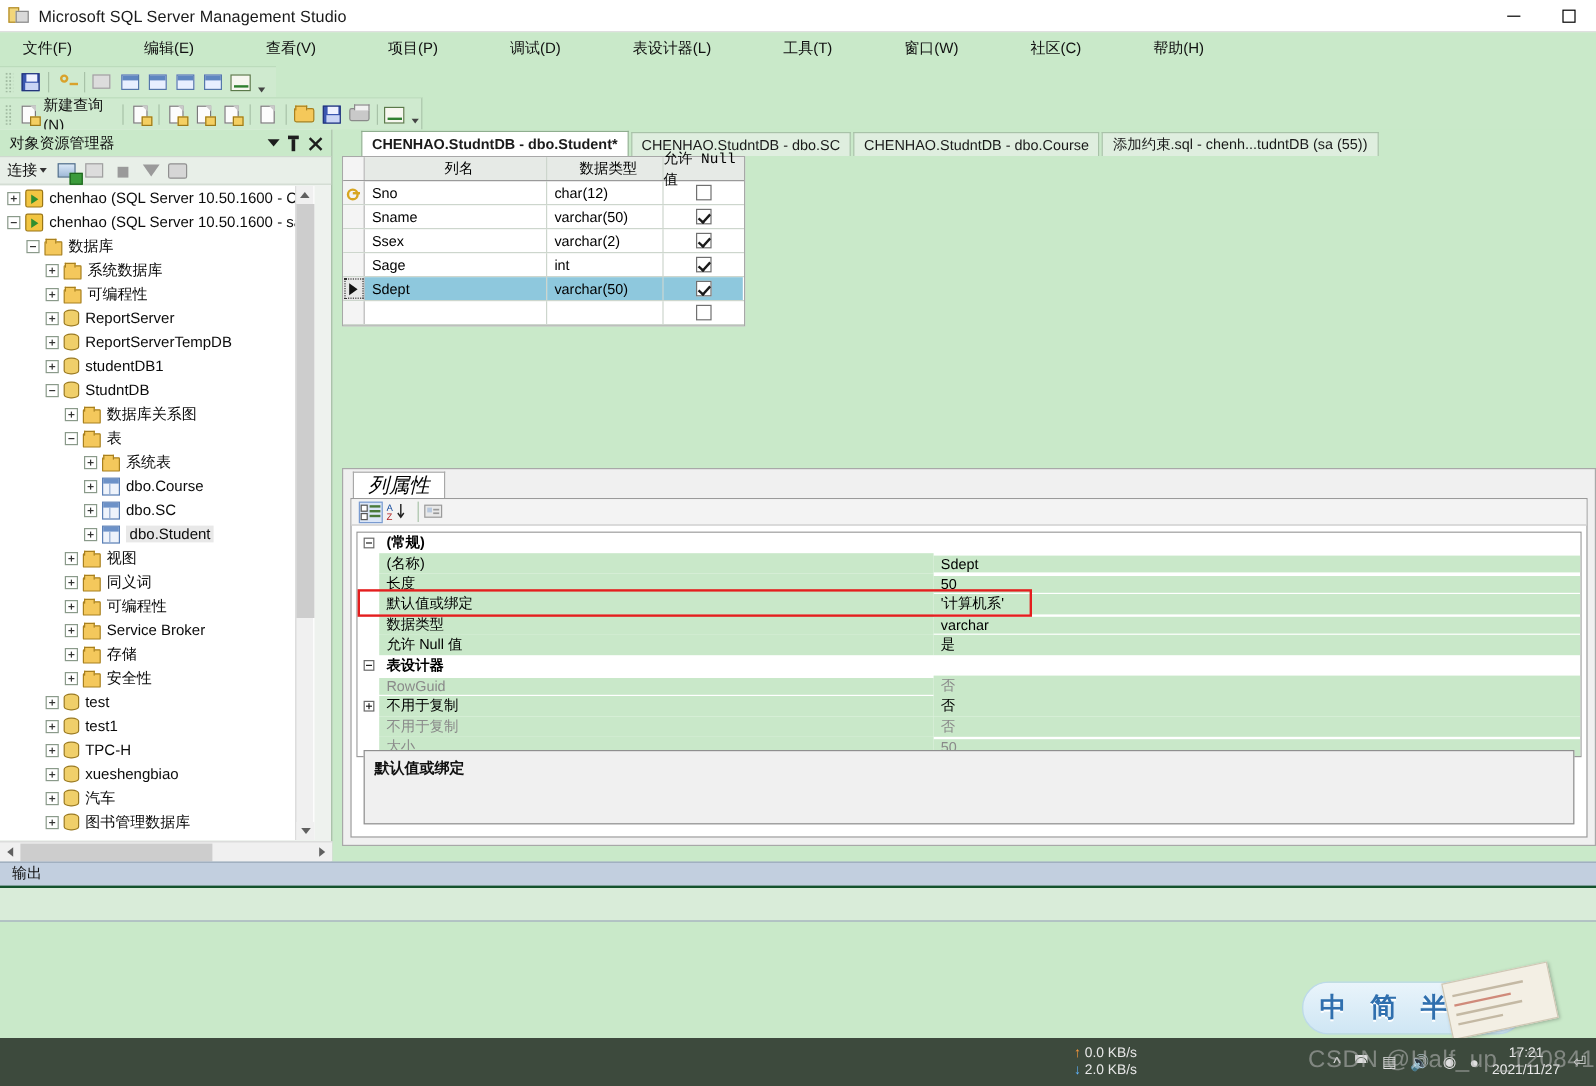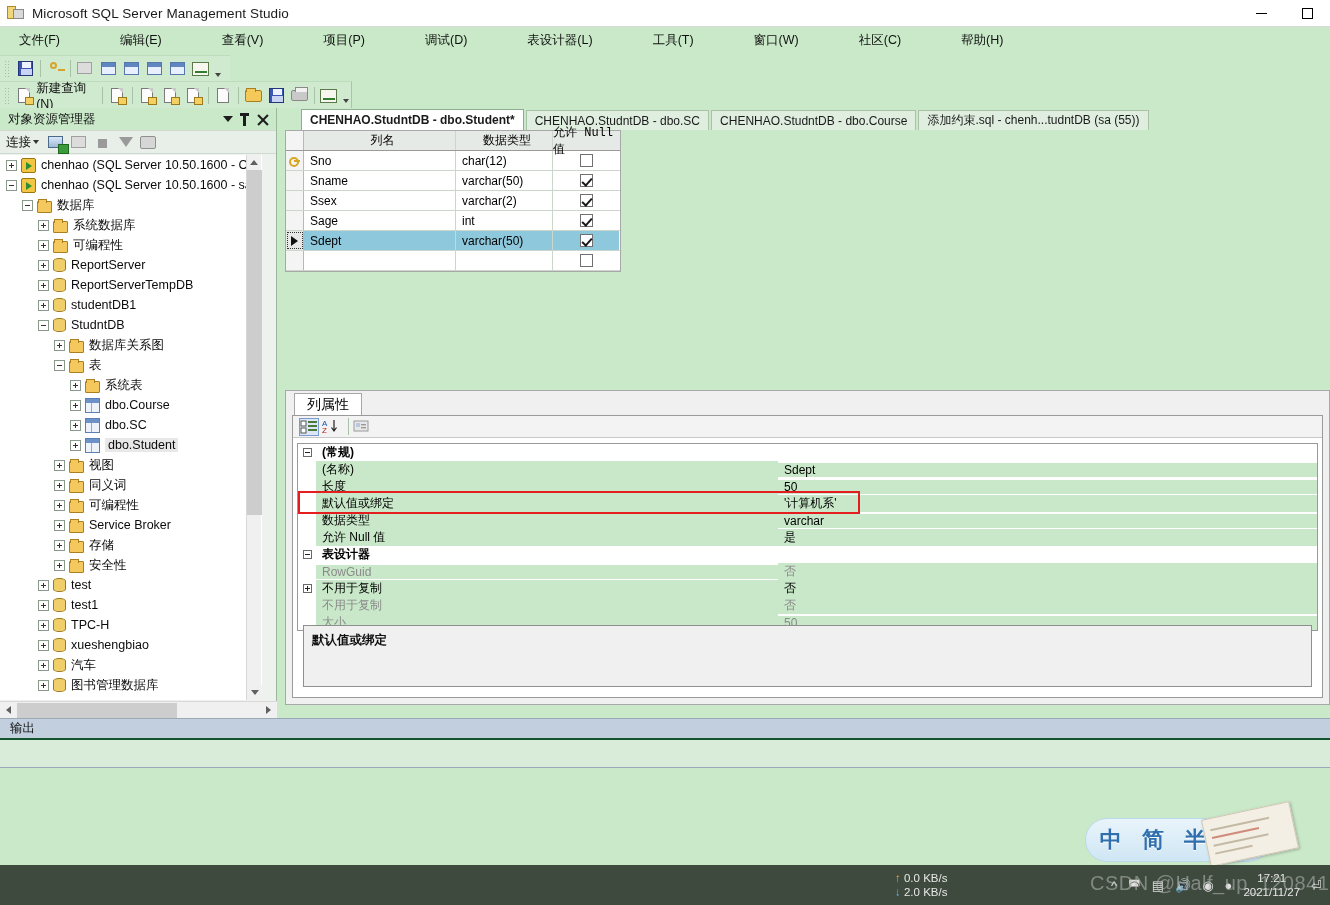--- a/index.html
+++ b/index.html
@@ -181,21 +181,21 @@
   .rowkey { position:relative; width:11px; height:11px; }
   .rowkey:before { content:''; position:absolute; left:0; top:2px; width:6px; height:6px;
     border:2px solid #d8a621; border-radius:50%; }
   .rowkey:after { content:''; position:absolute; left:5px; top:5px; width:6px; height:2px; background:#d8a621; }
   .rowarrow { width:0;height:0;border-top:5px solid transparent;border-bottom:5px solid transparent;border-left:7px solid #111; }
 
   
   .props { position:absolute; left:285px; top:390px; width:1045px; height:315px;
     background:#f0f0f0; border:1px solid #a8a8a8; }
   .ptab { position:absolute; left:8px; top:2px; height:22px; padding:0 12px; background:#ffffff;
-    border:1px solid #a8a8a8; border-bottom:none; display:flex; align-items:center; font-size:14px; }
+    border:1px solid #a8a8a8; border-bottom:none; display:flex; align-items:center; font-size:17px;font-style:italic; }
   .pbody { position:absolute; left:6px; top:24px; right:6px; bottom:6px; background:#ffffff;
     border:1px solid #9a9a9a; }
   .ptools { height:22px; background:#f3f3f3; border-bottom:1px solid #c8c8c8;
     display:flex; align-items:center; padding-left:6px; }
   .pt-btn { width:20px; height:18px; margin-right:3px; position:relative; }
   .pt-btn.on { border:1px solid #7a9bd0; background:#dbe6f7; }
   .pgrid { position:absolute; left:4px; top:27px; right:4px; height:188px;
     border:1px solid #9a9a9a; background:#fff; overflow:hidden; }
   .prow { height:17px; display:flex; font-size:12px; align-items:center;text-align:right; }
   .prow .gut { width:18px; flex:0 0 auto; display:flex; align-items:center; justify-content:center; }

